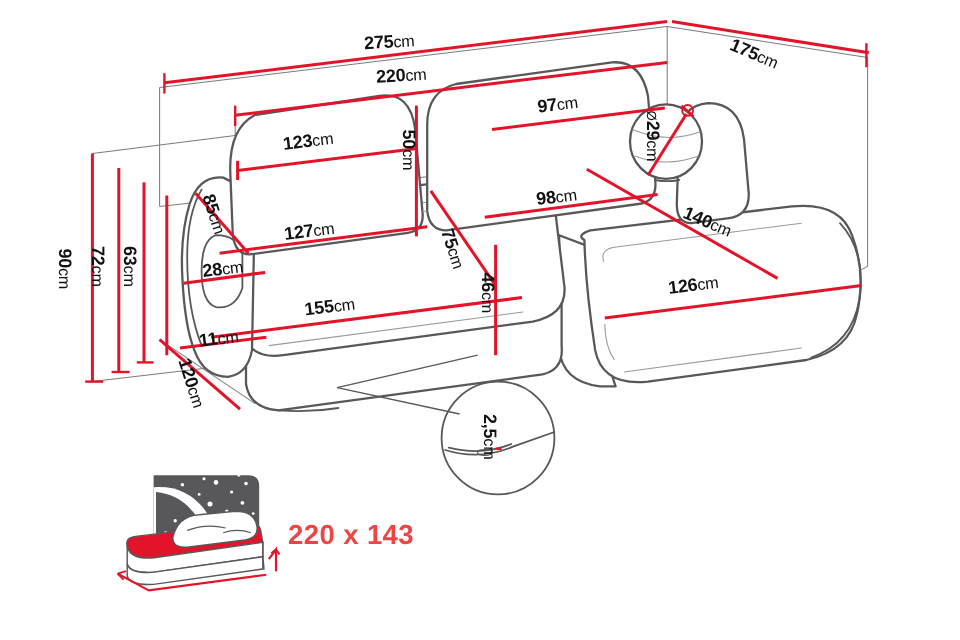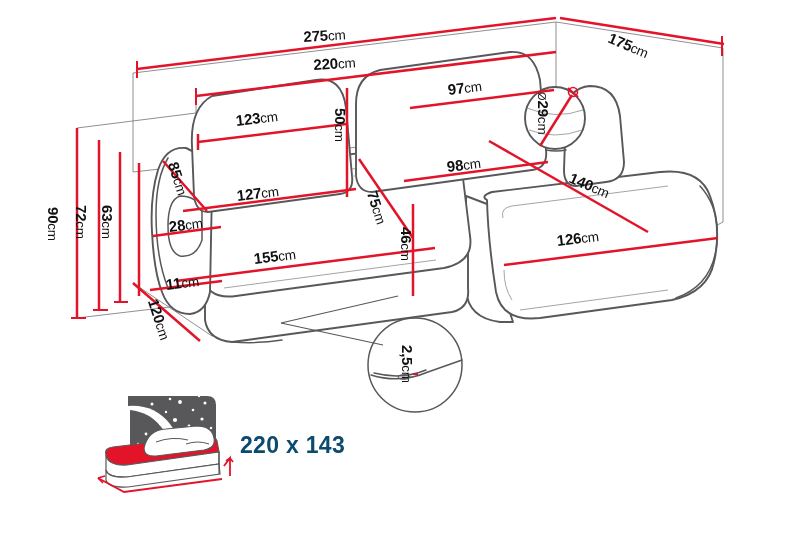--- a/index.html
+++ b/index.html
@@ -20,21 +20,21 @@
     line-height:1;
     transform-origin:0 0;
     pointer-events:none;
   }
   .dimlabel .num{font-weight:bold;font-size:15px;letter-spacing:-0.2px;}
   .dimlabel .unit{font-weight:normal;font-size:13.5px;letter-spacing:-0.2px;}
   .dimlabel .dia{font-weight:normal;font-size:11px;}
 
   .bedlabel{
     position:absolute;
-    color:#0c4a6e;
+    color:#ef4444;
     font-weight:bold;
     font-size:23px;
     letter-spacing:0.3px;
     white-space:nowrap;
   }
 </style>
 </head>
 <body>
 
 <div id="stage">

